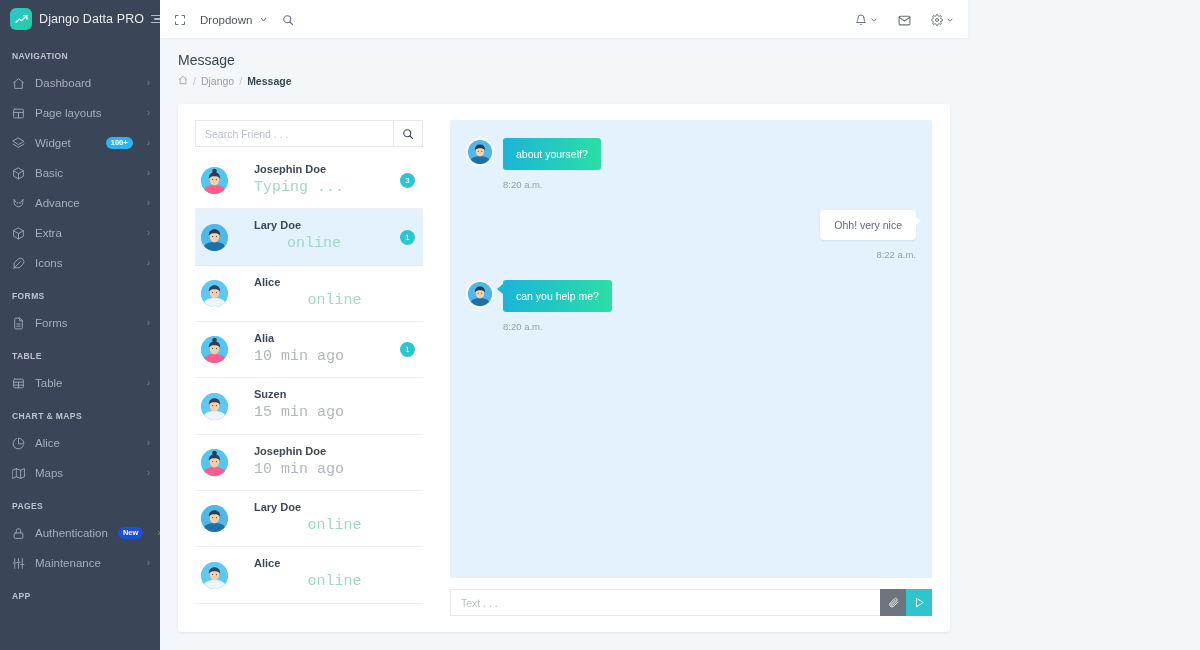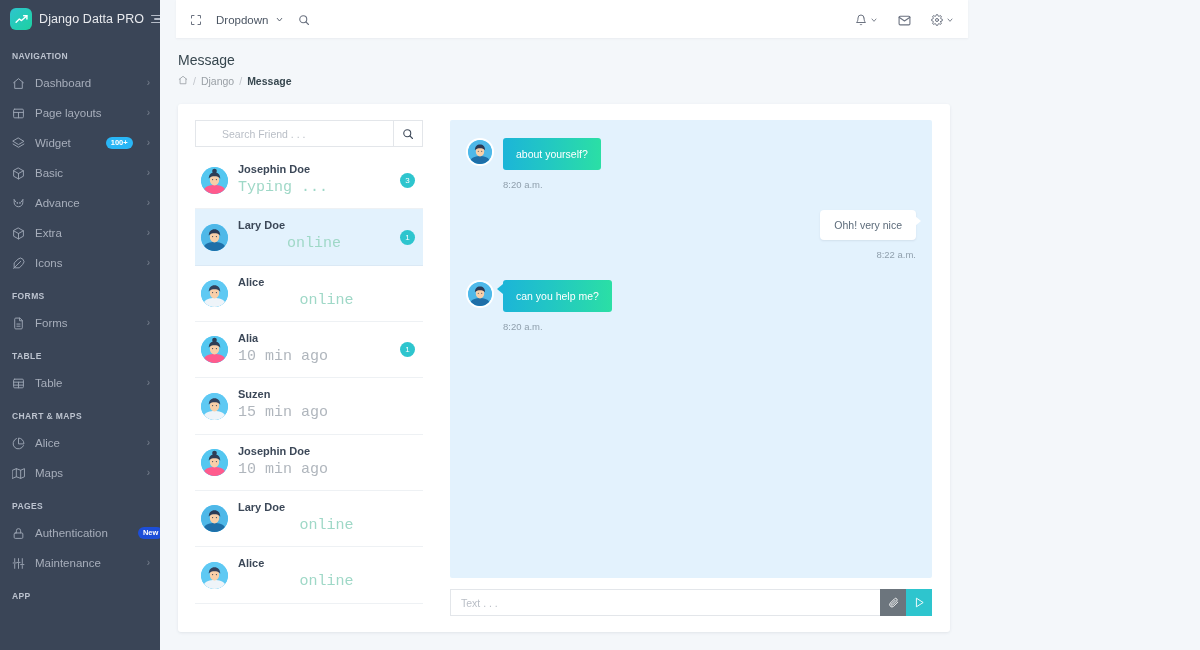--- a/index.html
+++ b/index.html
@@ -77,21 +77,20 @@
   }
 
   
   .main { flex: 1; display: flex; flex-direction: column; background: #f4f7fa; min-width: 0; }
   .topbar {
     height: 38px; background: #fff;
     display: flex; align-items: center;
     padding: 2px 14px 0 14px;
     box-shadow: 0 1px 2px rgba(60,72,88,.06);
     flex: 0 0 38px;
-    margin-left: 16px;
   }
   .topbar-left { display: flex; align-items: center; gap: 14px; }
   .tb-icon { color: #6b7280; display: flex; align-items: center; cursor: pointer; }
   .tb-icon svg { display: block; }
   .tb-drop { display: flex; align-items: center; gap: 7px; color: #4b5563; font-size: 11.5px; cursor: pointer; }
   .topbar-right { margin-left: auto; display: flex; align-items: center; gap: 20px; }
   .tb-right-item { display: flex; align-items: center; gap: 3px; color: #6b7280; cursor: pointer; }
 
   .page-head { padding: 14px 18px 0 18px; }
   .page-title { font-size: 14px; color: #37474f; font-weight: normal; }
@@ -115,34 +114,34 @@
   .friends {
     width: 262px; flex: 0 0 262px;
     padding: 16px 0 0 0;
     display: flex; flex-direction: column;
     min-height: 0;
   }
   .search-row { display: flex; margin: 0 17px 0 17px; }
   .search-input {
     flex: 1; height: 27px;
     border: 1px solid #e3e6ea; border-right: none;
-    background: #fff; padding: 0 26px; font-size: 10.5px;
+    background: #fff; padding: 0 9px; font-size: 10.5px;
     color: #4b5563; outline: none;
     font-family: "Liberation Sans", sans-serif;
   }
   .search-input::placeholder { color: #b9bec6; }
   .search-btn {
     width: 30px; height: 27px;
     border: 1px solid #e3e6ea; background: #fff;
     display: flex; align-items: center; justify-content: center;
     cursor: pointer; color: #3f4a5a;
   }
   .flist { margin: 6px 17px 0 17px; overflow: hidden; }
   .frow {
-    display: flex; align-items: center; gap: 10px;
+    display: flex; align-items: center; gap: 26px;
     padding: 9px 8px 9px 6px;
     border-bottom: 1px solid #eef1f4;
     cursor: pointer;
     position: relative;
   }
   .frow.active { background: #e3f2fd; border-bottom-color: #dbe9f5; }
   .avatar {
     width: 27px; height: 27px; border-radius: 50%;
     flex: 0 0 27px; position: relative; overflow: hidden;
     background: #4fc3f7;
@@ -364,21 +363,21 @@
         </div>
         <div class="nav-caption">PAGES</div>
         <div class="nav-item">
           <span class="ico">
             <svg viewBox="0 0 24 24" fill="none" stroke="currentColor" stroke-width="1.8" stroke-linecap="round" stroke-linejoin="round">
               <rect x="4" y="11" width="16" height="10" rx="2"></rect>
               <path d="M8 11V7a4 4 0 0 1 8 0v4"></path>
             </svg>
           </span>
           <span class="lbl">Authentication</span>
-          <span class="badge-pill" style="background: #1d4ed8; margin-left: 20px;">New</span>
+          <span class="badge-pill" style="background: #1d4ed8;">New</span>
           <span class="chev">›</span>
         </div>
         <div class="nav-item">
           <span class="ico">
             <svg viewBox="0 0 24 24" fill="none" stroke="currentColor" stroke-width="1.8" stroke-linecap="round" stroke-linejoin="round">
               <line x1="5" y1="21" x2="5" y2="13"></line>
               <line x1="5" y1="9" x2="5" y2="3"></line>
               <line x1="12" y1="21" x2="12" y2="12"></line>
               <line x1="12" y1="8" x2="12" y2="3"></line>
               <line x1="19" y1="21" x2="19" y2="16"></line>

